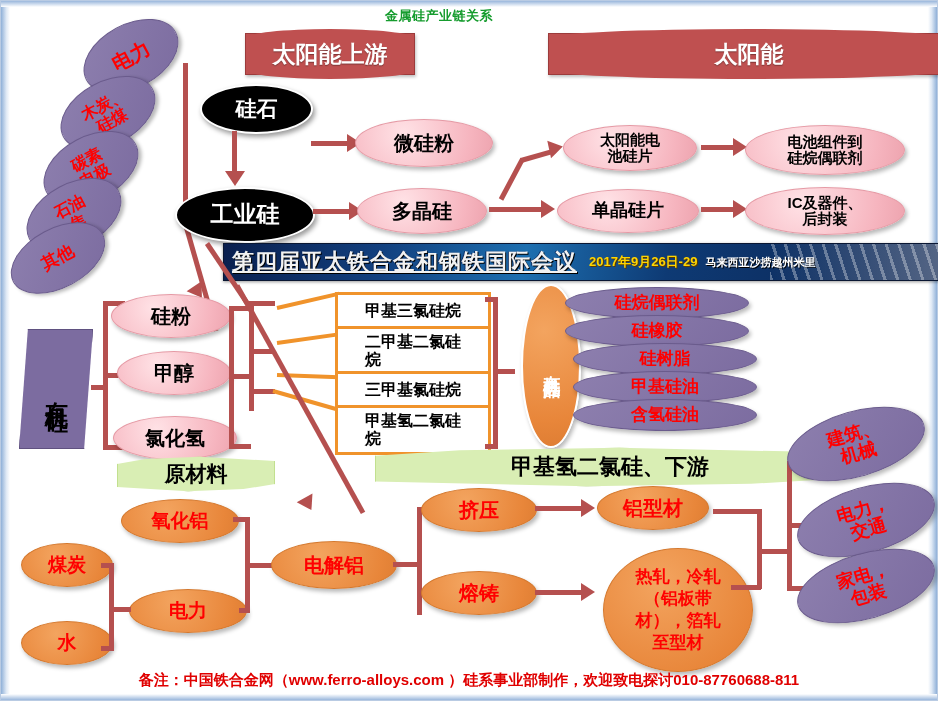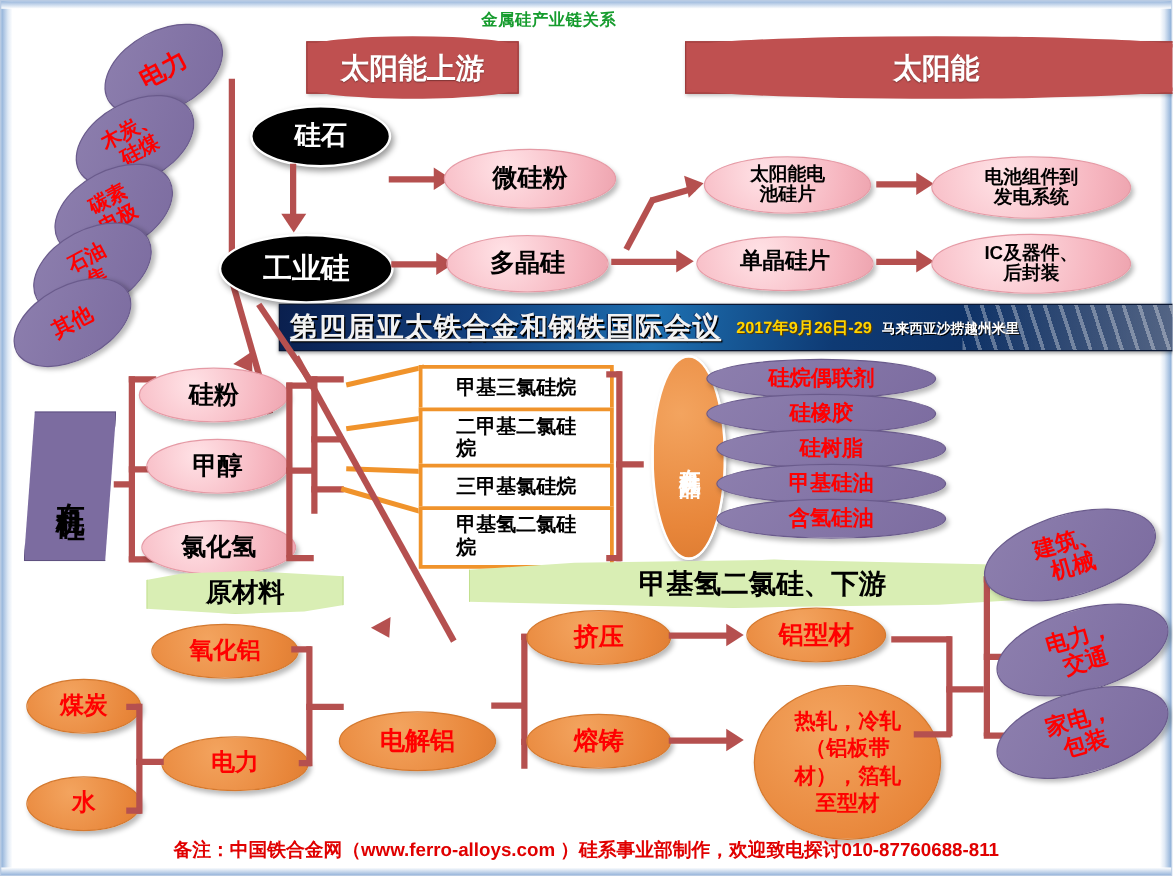--- a/index.html
+++ b/index.html
@@ -177,33 +177,33 @@
 
   <div class="ln hz" style="left:310px;top:140px;width:42px;"></div>
   <div class="arrowhead" style="left:346px;top:133px;"></div>
   <div class="oval oval-pink" style="left:354px;top:118px;width:136px;height:46px;font-size:20px;">微硅粉</div>
 
   <div class="oval oval-pink" style="left:562px;top:124px;width:132px;height:44px;font-size:15px;white-space:pre-line;">太阳能电
 池硅片</div>
   <div class="ln hz" style="left:700px;top:144px;width:38px;"></div>
   <div class="arrowhead" style="left:732px;top:137px;"></div>
   <div class="oval oval-pink" style="left:744px;top:124px;width:158px;height:48px;font-size:15px;white-space:pre-line;">电池组件到
-发电系统</div>
+硅烷偶联剂</div>
 
   <div class="diag" style="left:500px;top:196px;width:46px;transform:rotate(-62deg);"></div>
   <div class="diag" style="left:520px;top:157px;width:36px;transform:rotate(-16deg);"></div>
   <div class="arrowhead" style="left:548px;top:138px;transform:rotate(-12deg);"></div>
 
   <div class="ln hz" style="left:312px;top:208px;width:42px;"></div>
   <div class="arrowhead" style="left:348px;top:201px;"></div>
   <div class="oval oval-pink" style="left:356px;top:187px;width:128px;height:44px;font-size:20px;">多晶硅</div>
 
   <div class="ln hz" style="left:488px;top:206px;width:58px;"></div>
   <div class="arrowhead" style="left:540px;top:199px;"></div>
-  <div class="oval oval-pink" style="left:556px;top:188px;width:140px;height:42px;font-size:18px;font-family:Liberation Mono, monospace;">单晶硅片</div>
+  <div class="oval oval-pink" style="left:556px;top:188px;width:140px;height:42px;font-size:18px;">单晶硅片</div>
 
   <div class="ln hz" style="left:700px;top:206px;width:38px;"></div>
   <div class="arrowhead" style="left:732px;top:199px;"></div>
   <div class="oval oval-pink" style="left:744px;top:186px;width:158px;height:46px;font-size:15px;white-space:pre-line;">IC及器件、
 后封装</div>
 
   <div class="confbanner">
     <span class="conf-main">第四届亚太铁合金和钢铁国际会议</span>
     <span class="conf-date">2017年9月26日-29</span>
     <span class="conf-place">马来西亚沙捞越州米里</span>
@@ -273,21 +273,21 @@
   <div class="ln vt" style="left:108px;top:562px;height:88px;"></div>
   <div class="ln hz" style="left:100px;top:562px;width:12px;"></div>
   <div class="ln hz" style="left:100px;top:645px;width:12px;"></div>
   <div class="ln hz" style="left:108px;top:606px;width:22px;"></div>
 
   <div class="ln vt" style="left:244px;top:516px;height:96px;"></div>
   <div class="ln hz" style="left:232px;top:516px;width:16px;"></div>
   <div class="ln hz" style="left:238px;top:607px;width:10px;"></div>
   <div class="ln hz" style="left:244px;top:562px;width:30px;"></div>
 
-  <div class="oval oval-orange" style="left:270px;top:568px;width:124px;height:46px;font-size:20px;">电解铝</div>
+  <div class="oval oval-orange" style="left:270px;top:540px;width:124px;height:46px;font-size:20px;">电解铝</div>
 
   <div class="ln hz" style="left:392px;top:561px;width:28px;"></div>
   <div class="ln vt" style="left:416px;top:506px;height:108px;"></div>
   <div class="ln hz" style="left:416px;top:506px;width:20px;"></div>
   <div class="ln hz" style="left:416px;top:590px;width:20px;"></div>
 
   <div class="oval oval-orange" style="left:420px;top:487px;width:114px;height:42px;font-size:20px;">挤压</div>
   <div class="oval oval-orange" style="left:420px;top:570px;width:114px;height:42px;font-size:20px;">熔铸</div>
 
   <div class="ln hz" style="left:534px;top:505px;width:52px;"></div>

